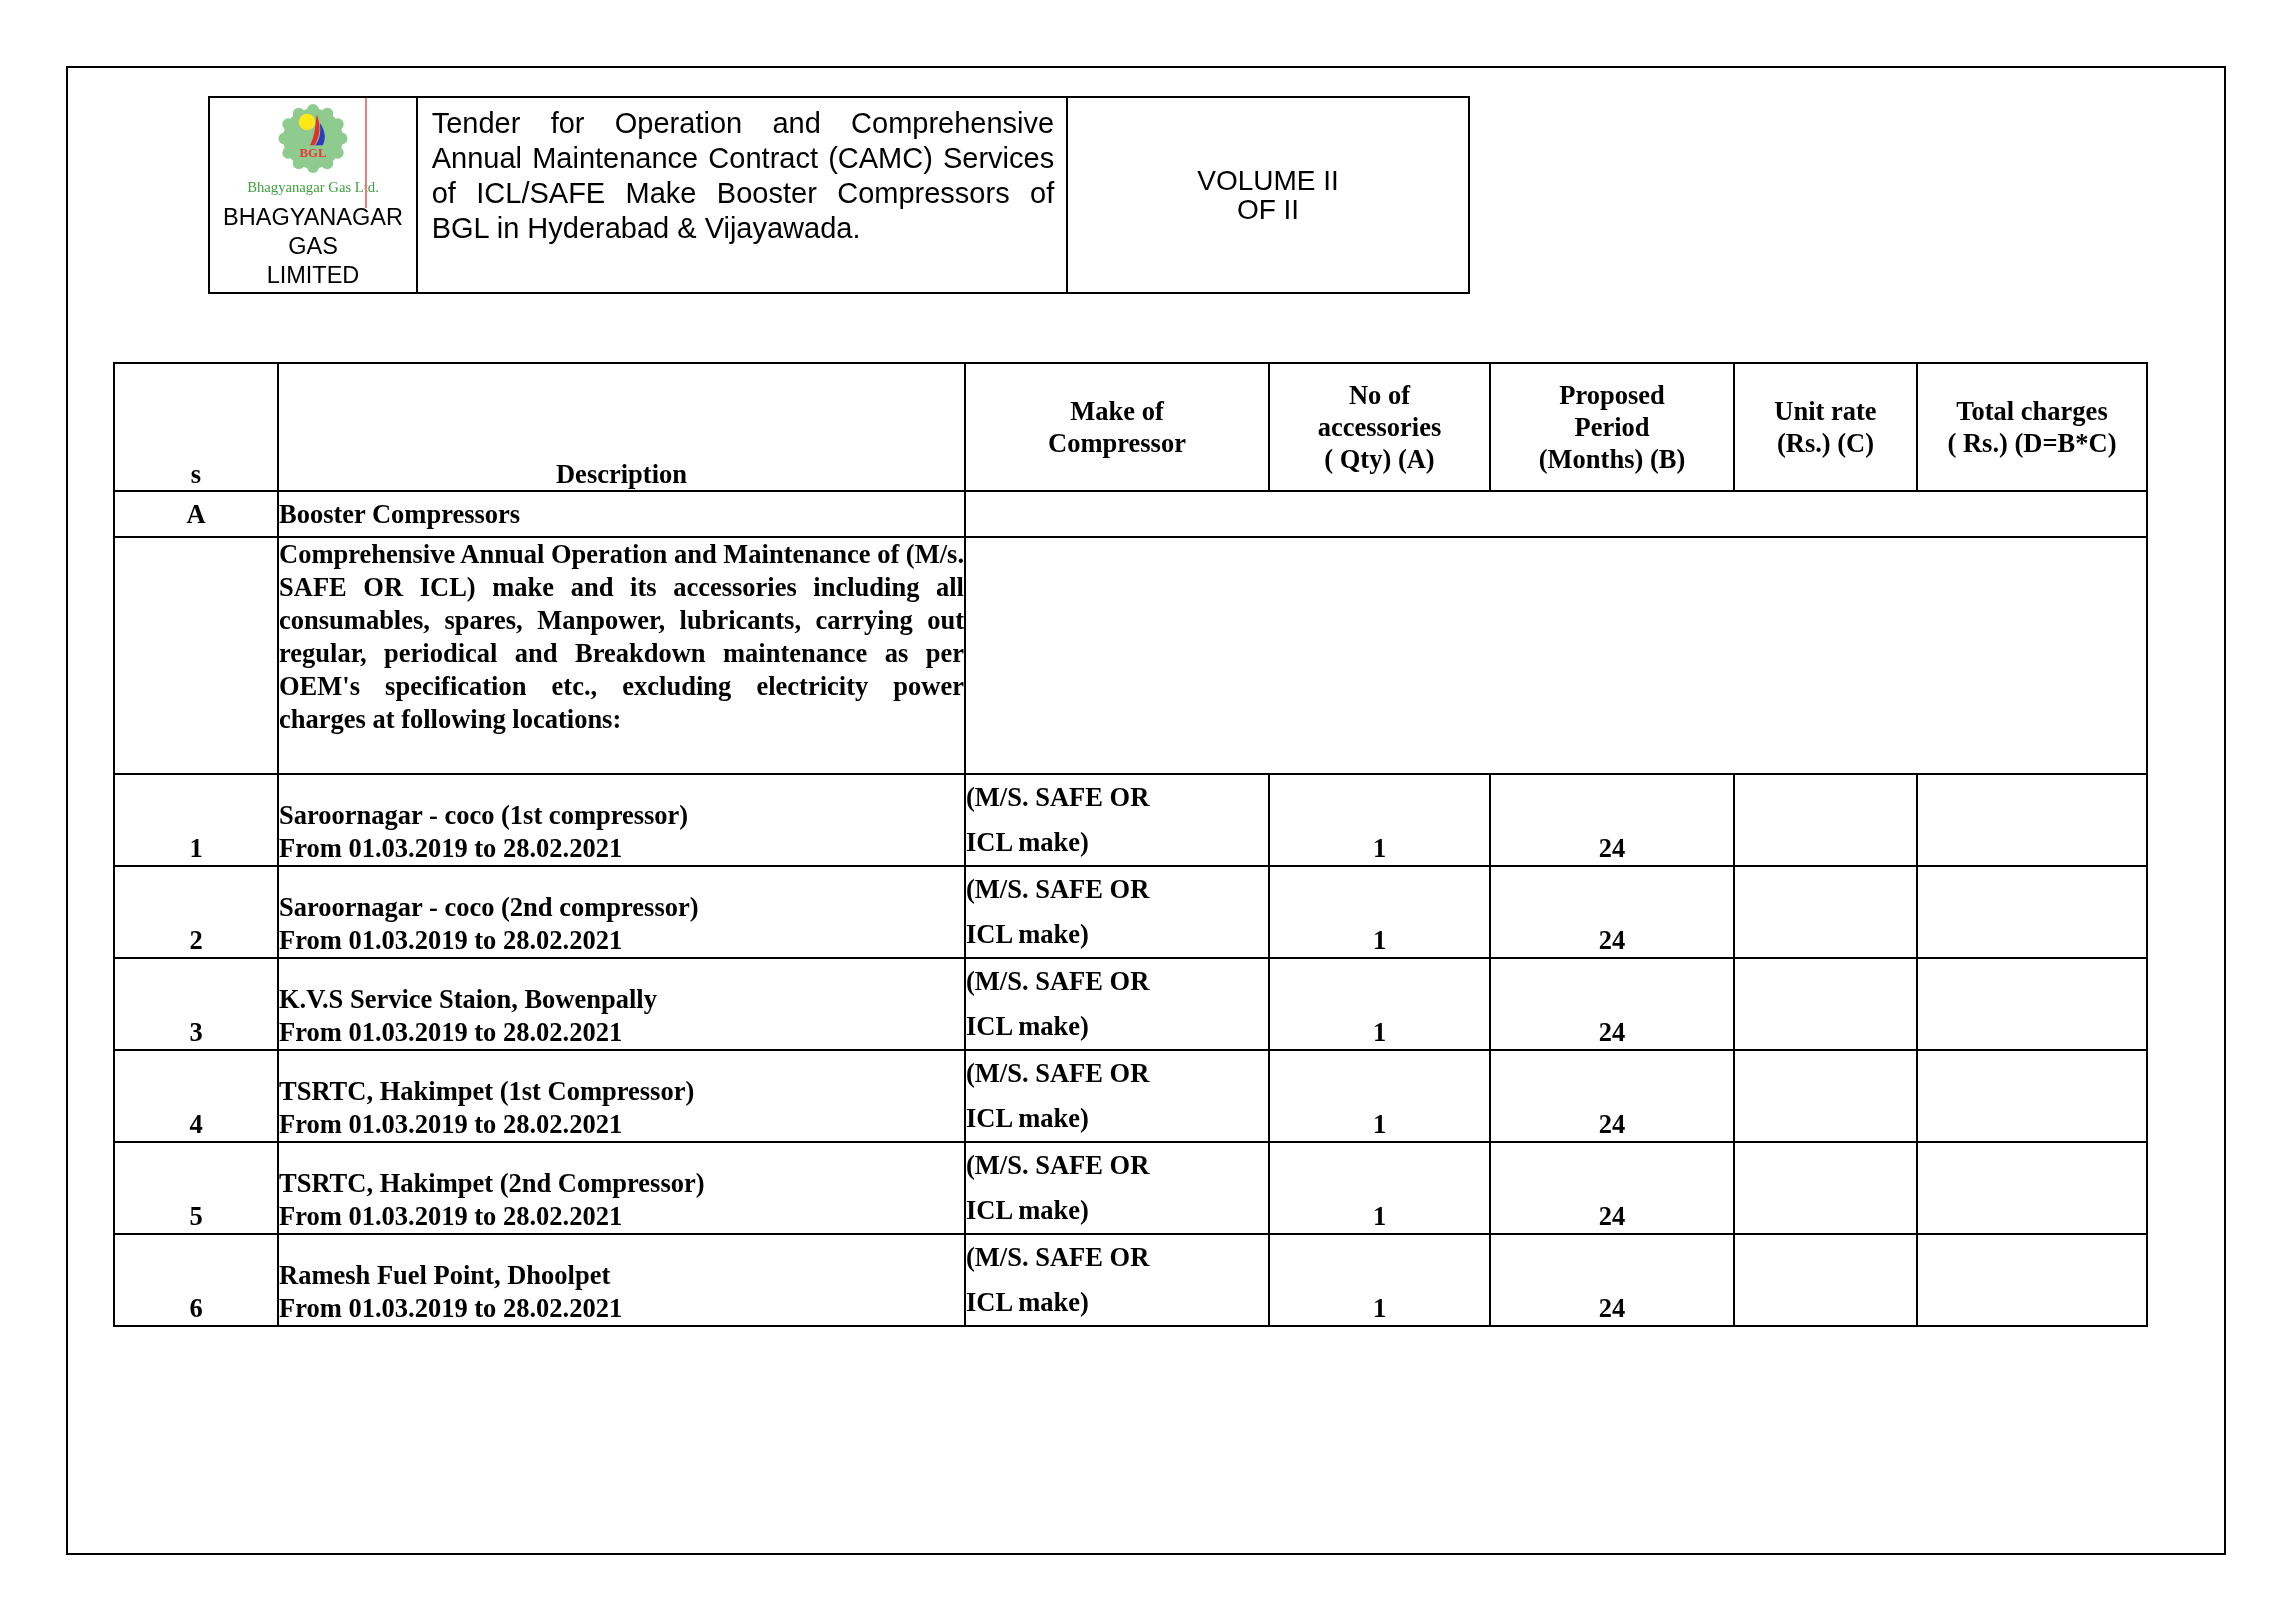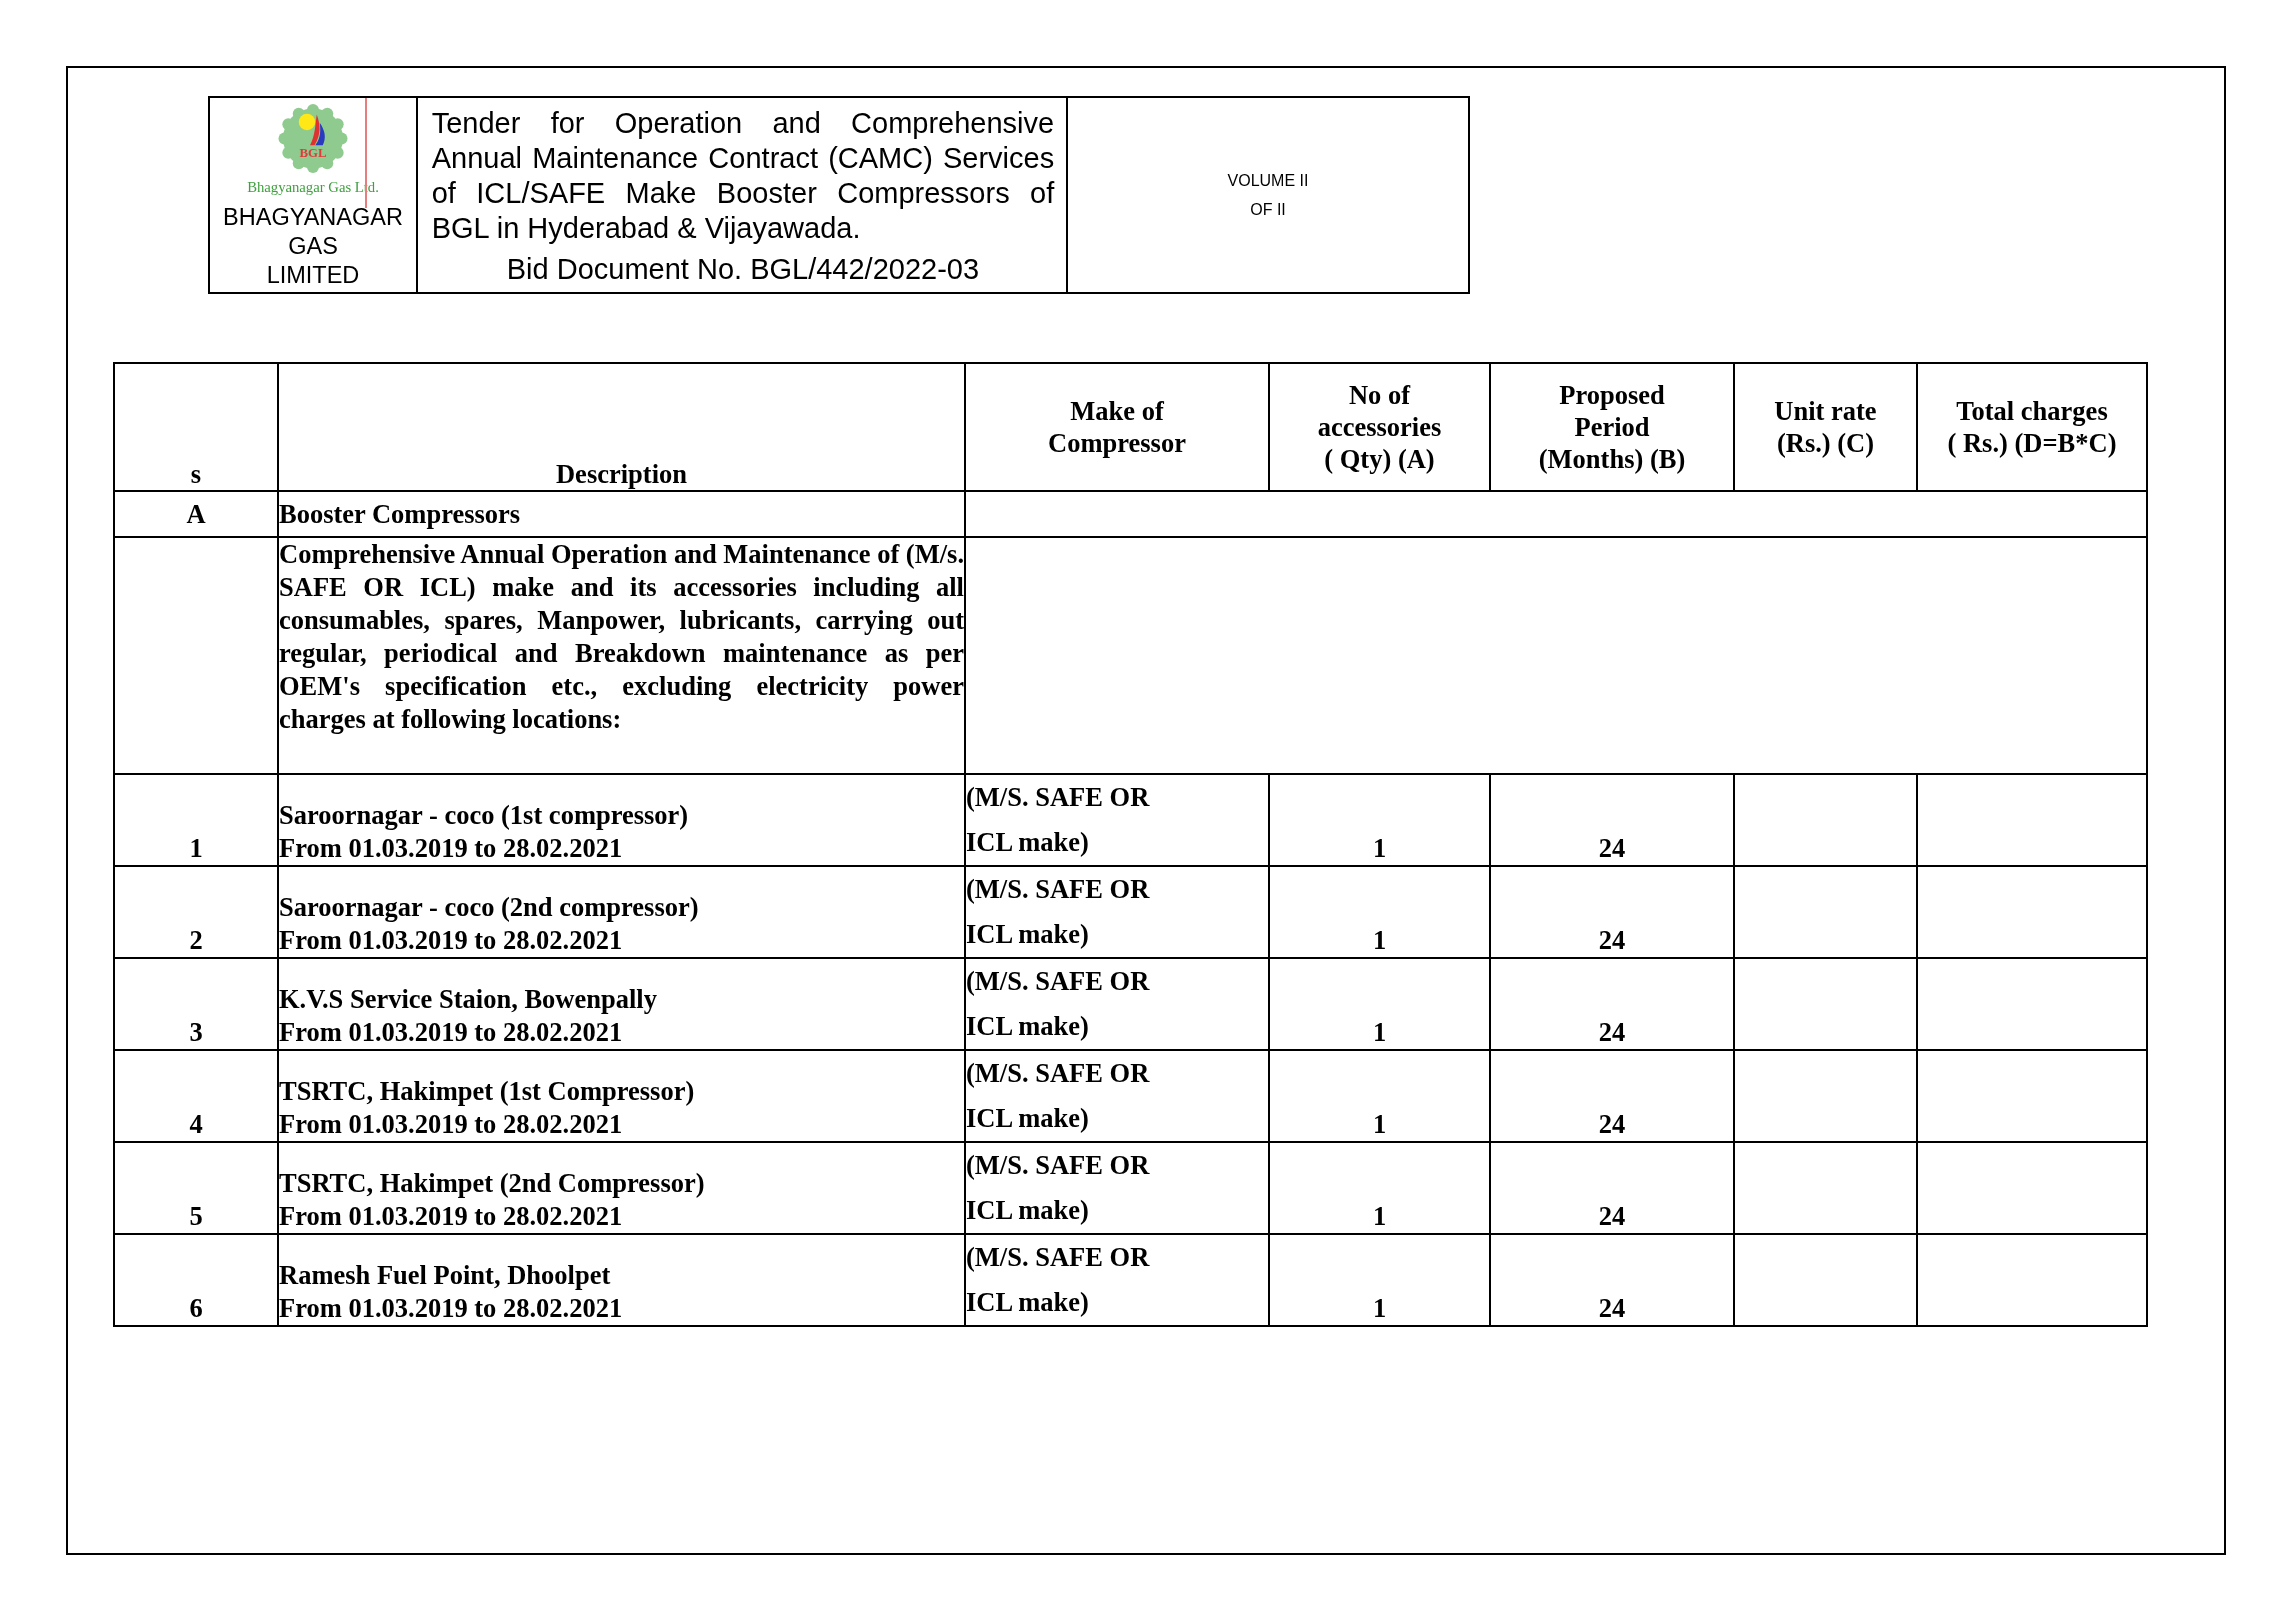--- a/index.html
+++ b/index.html
@@ -41,21 +41,21 @@
     padding:7.8px 11.8px 0 13.7px;
   }
   .tender-title{
     font-size:29px;line-height:35px;text-align:justify;
   }
   .bid-doc{
     font-size:29px;line-height:35px;text-align:center;margin-top:5.9px;
   }
   .volume-cell{
     flex:1;display:flex;align-items:center;justify-content:center;
-    font-size:16px;line-height:29px;text-align:center;white-space:pre-line;
+    font-size:28px;line-height:29px;text-align:center;white-space:pre-line;
   }
   
   .main-table{
     position:absolute;left:113px;top:362px;width:2033px;
     border-collapse:collapse;table-layout:fixed;
     font-family:"Liberation Serif", serif;font-weight:bold;font-size:26.5px;
   }
   .main-table td{
     border-left:2px solid #000;border-right:2px solid #000;
     border-top:2.9px solid #000;border-bottom:2.9px solid #000;
@@ -107,21 +107,20 @@
         <path d="M59 25 C66 35 68 45 63 55 L53 55 C61 45 60 34 59 25 Z" fill="#2b3bbf"></path>
         <text x="50" y="70" text-anchor="middle" font-family="Liberation Serif, serif" font-weight="bold" font-size="17" fill="#e23a3a">BGL</text>
       </svg>
       <div class="brand-small">Bhagyanagar Gas Ltd.</div>
       <div class="company-name">BHAGYANAGAR GAS
 LIMITED</div>
     </div>
 
     <div class="title-cell">
       <div class="tender-title">Tender for Operation and Comprehensive Annual Maintenance Contract (CAMC) Services of ICL/SAFE Make Booster Compressors of BGL in Hyderabad &amp; Vijayawada.</div>
-      <div class="bid-doc">Bid Document No. BGL/442/2022-03</div>
     </div>
 
     <div class="volume-cell">VOLUME II
 OF II</div>
   </div>
 
   <table class="main-table">
     <colgroup>
       <col style="width:164px">
         <col style="width:687px">

